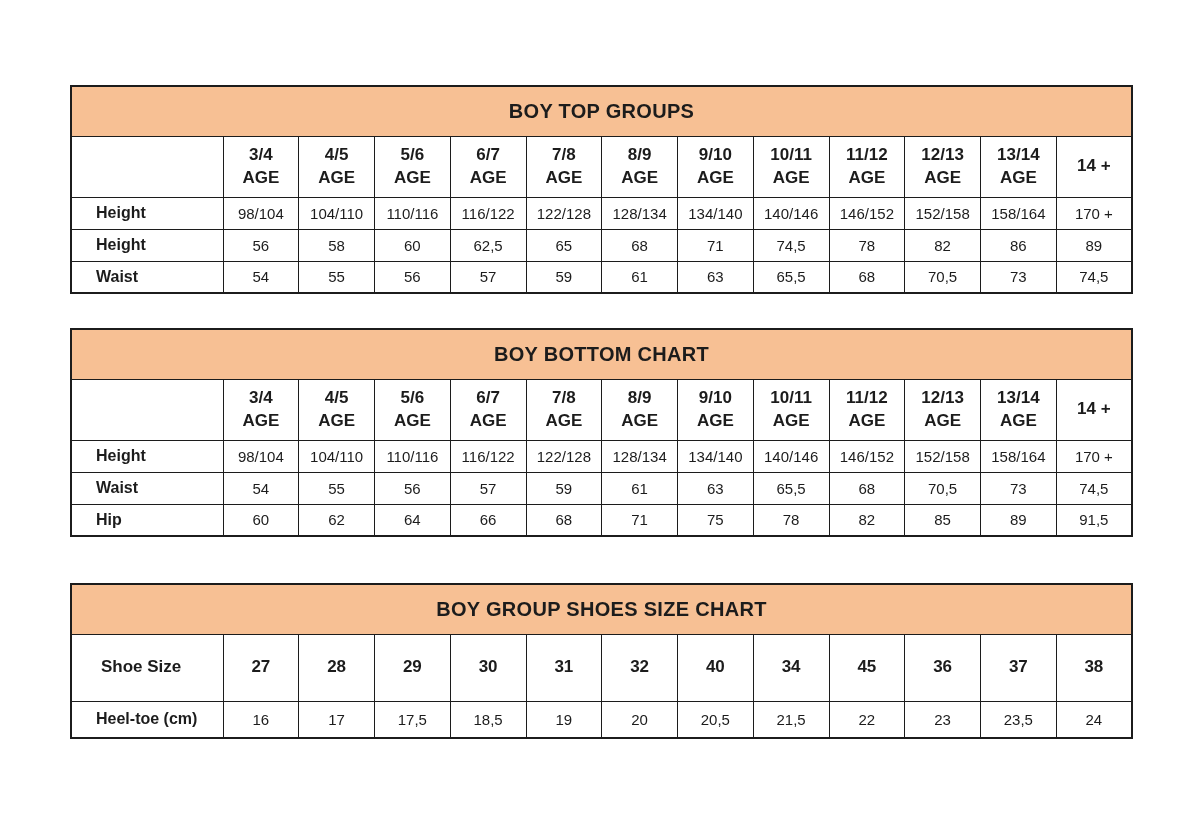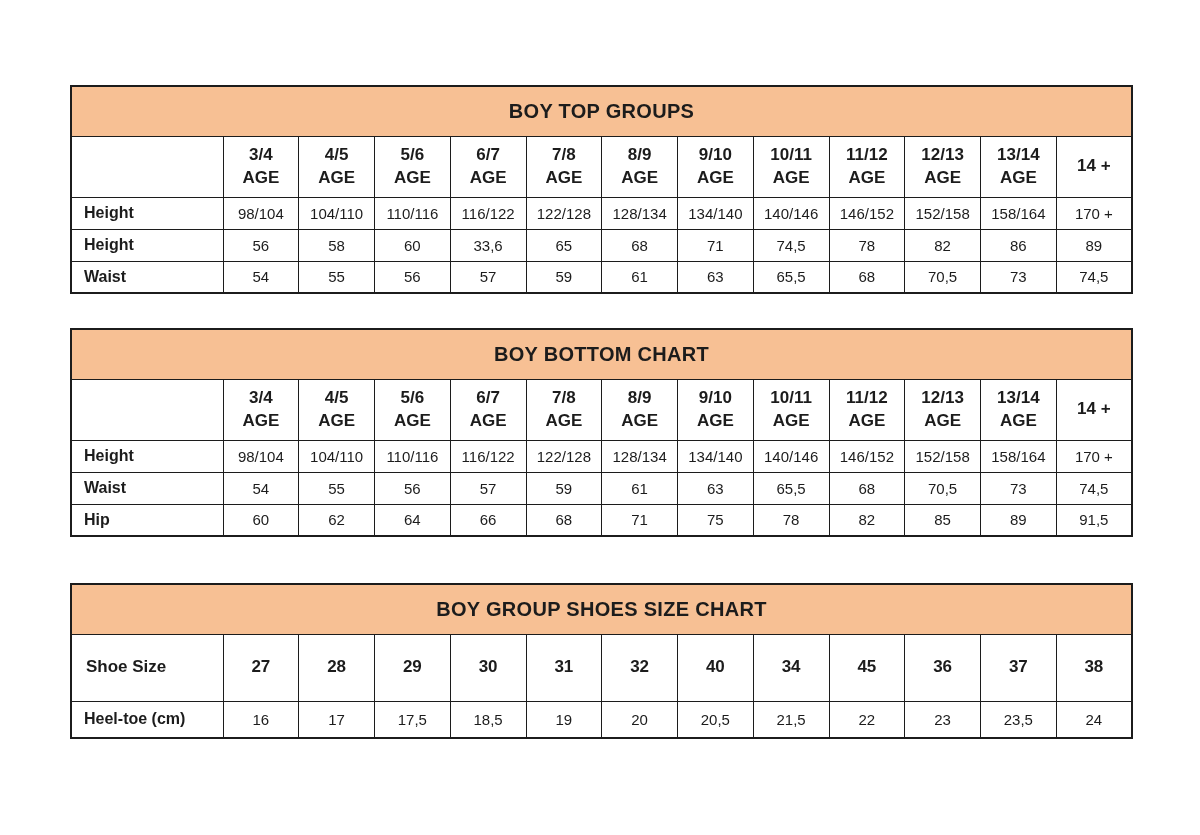--- a/index.html
+++ b/index.html
@@ -49,26 +49,26 @@
   }
   tr.head-row th {
     height: 61px;
     font-size: 17px;
     font-weight: bold;
     line-height: 1.3;
     background: #ffffff;
   }
   tr.head-row th.corner-left {
     text-align: left;
-    padding-left: 14px;
+    padding-left: 29px;
     margin-left: 25px;
   }
   tbody th.row-label {
     text-align: left;
-    padding-left: 12px;
+    padding-left: 24px;
     font-weight: bold;
     font-size: 16px;
     background: #ffffff;
   }
   tbody td.value-cell {
     font-size: 15px;
     font-weight: normal;
     height: 32px;
     background: #ffffff;
   }
@@ -166,21 +166,21 @@
           <td class="value-cell">146/152</td>
           <td class="value-cell">152/158</td>
           <td class="value-cell">158/164</td>
           <td class="value-cell">170 +</td>
         </tr>
         <tr>
           <th class="row-label">Height</th>
           <td class="value-cell">56</td>
           <td class="value-cell">58</td>
           <td class="value-cell">60</td>
-          <td class="value-cell">33,6</td>
+          <td class="value-cell">62,5</td>
           <td class="value-cell">65</td>
           <td class="value-cell">68</td>
           <td class="value-cell">71</td>
           <td class="value-cell">74,5</td>
           <td class="value-cell">78</td>
           <td class="value-cell">82</td>
           <td class="value-cell">86</td>
           <td class="value-cell">89</td>
         </tr>
         <tr>

